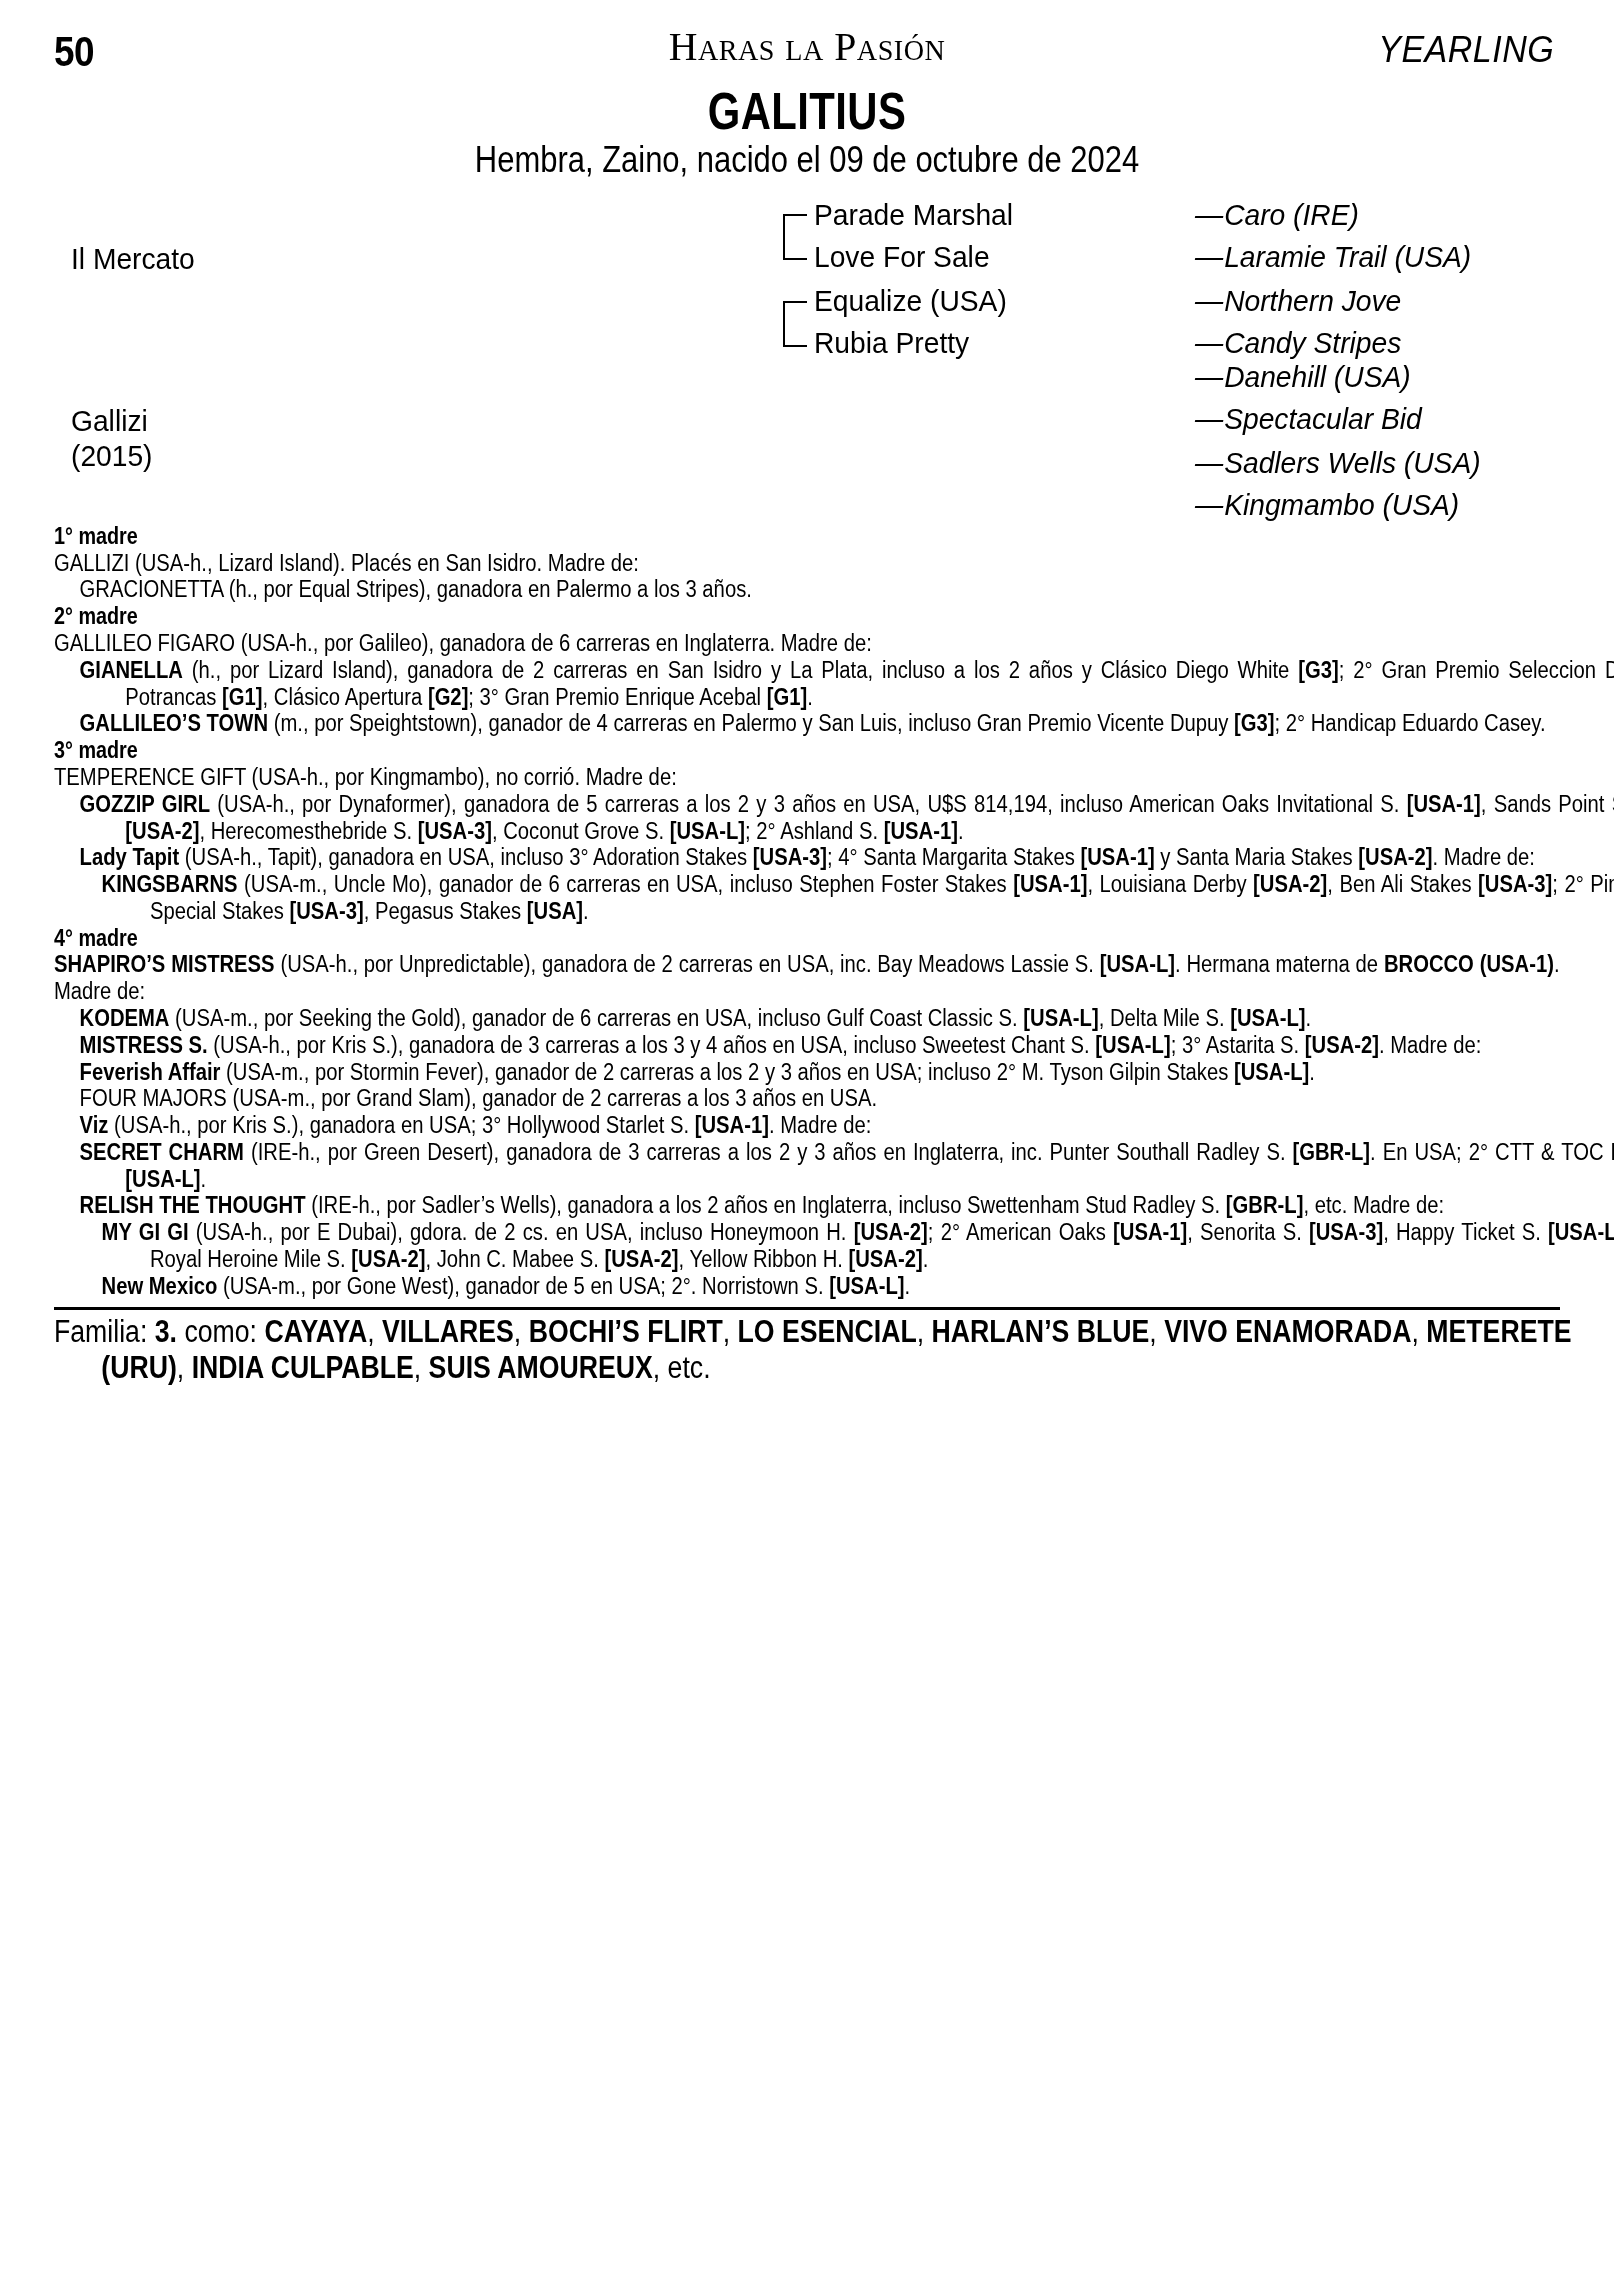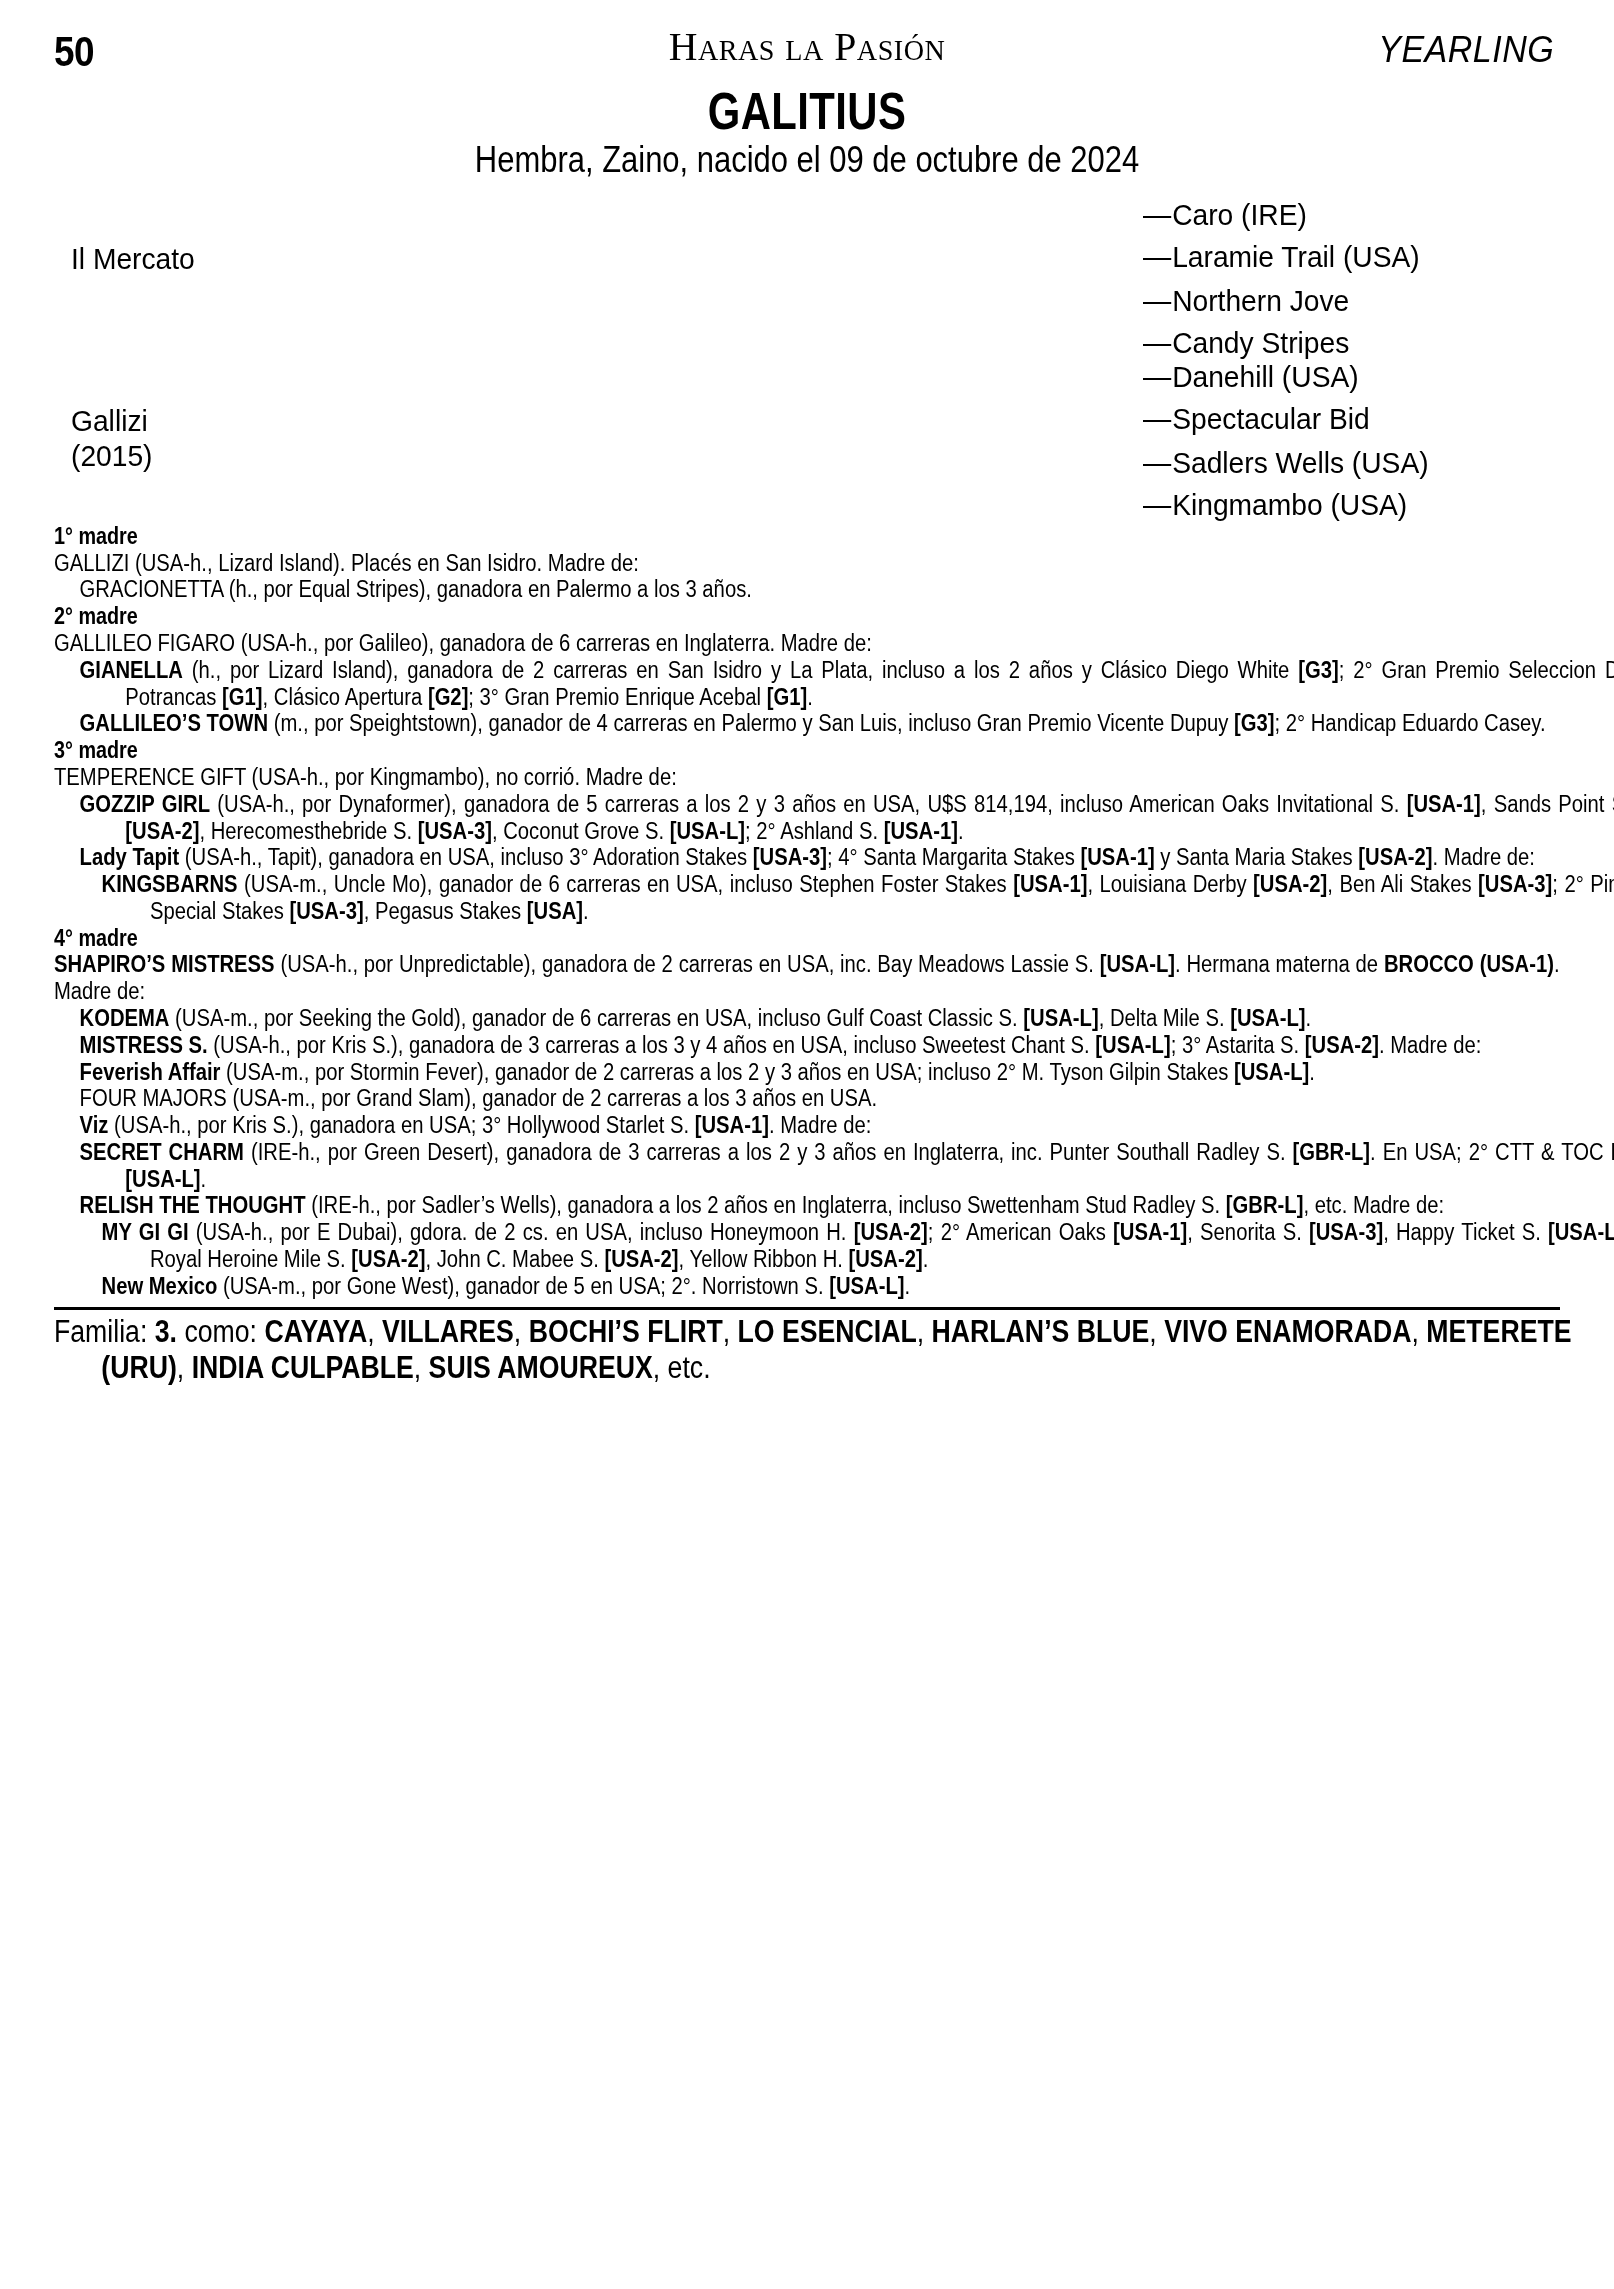--- a/index.html
+++ b/index.html
@@ -150,24 +150,25 @@
     transform: scaleX(0.94);
     transform-origin: left top;
   }
   .ped-g3-item.r1 { top: 3.7px; }
   .ped-g3-item.r2 { top: 46px; }
   .ped-g3-item.r3 { top: 90px; }
   .ped-g3-item.r4 { top: 132px; }
 
   .ped-g4-wrap {
     position: absolute;
-    left: 1089px;
+    left: 1141px;
     top: 0;
     width: 388px;
     height: 162px;
+    font-style: italic;
   }
   .ped-g4-item {
     position: absolute;
     left: 0;
     width: 397px;
     line-height: 1.15;
     white-space: nowrap;
     transform: scaleX(0.94);
     transform-origin: left top;
   }
@@ -233,20 +234,28 @@
 
   <div class="horse-name">GALITIUS</div>
   <div class="horse-desc">Hembra, Zaino, nacido el 09 de octubre de 2024</div>
 
   <div class="pedigree">
 
     <div class="ped-half">
       <div class="ped-gen1">Il Mercato</div>
 
 
+      <div class="ped-g3-wrap">
+        <div class="ped-g3-brace"></div>
+        <div class="ped-g3-brace lower"></div>
+        <div class="ped-g3-item r1">Parade Marshal</div>
+        <div class="ped-g3-item r2">Love For Sale</div>
+        <div class="ped-g3-item r3">Equalize (USA)</div>
+        <div class="ped-g3-item r4">Rubia Pretty</div>
+      </div>
 
       <div class="ped-g4-wrap">
         <div class="ped-g4-item r1"><span class="dash">—</span><span>Caro (IRE)</span></div>
         <div class="ped-g4-item r2"><span class="dash">—</span><span>Laramie Trail (USA)</span></div>
         <div class="ped-g4-item r3"><span class="dash">—</span><span>Northern Jove</span></div>
         <div class="ped-g4-item r4"><span class="dash">—</span><span>Candy Stripes</span></div>
       </div>
     </div>
 
     <div class="ped-half">

